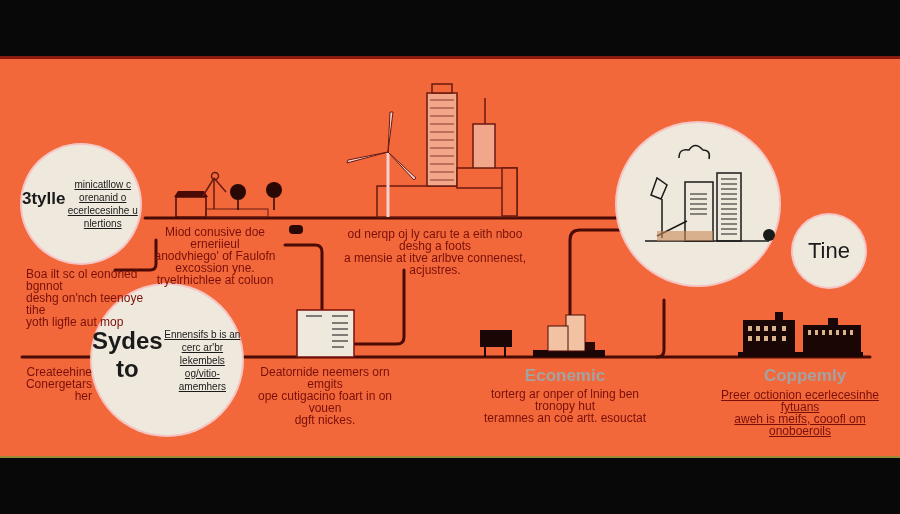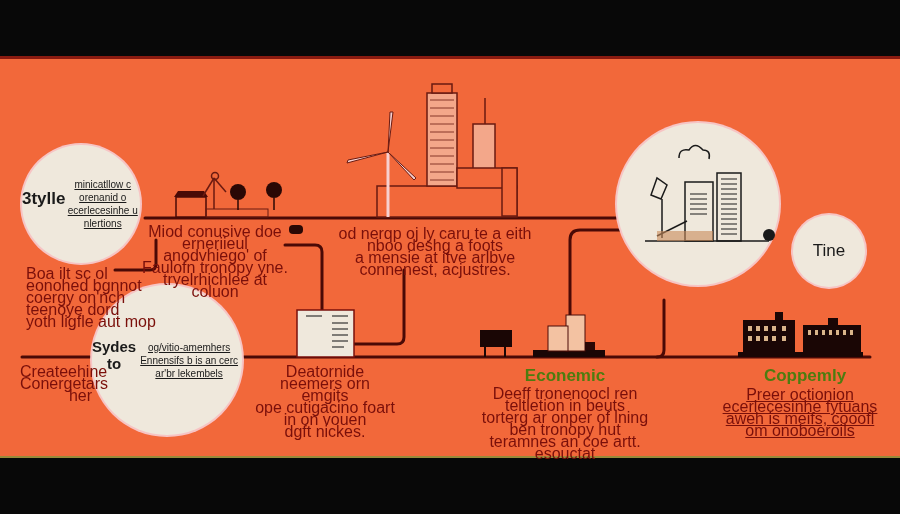--- a/index.html
+++ b/index.html
@@ -3,24 +3,24 @@
 <meta charset="utf-8">
 <style>
   html, body { margin:0; padding:0; }
   body { width:900px; height:514px; background:#080808; position:relative; overflow:hidden; font-family:"Liberation Sans", sans-serif; }
   .band { position:absolute; left:0; top:58px; width:900px; height:399px; background:#f2683a; }
   .band-edge-top { position:absolute; left:0; top:56px; width:900px; height:3px; background:#8a1a10; }
   .band-edge-bot { position:absolute; left:0; top:456px; width:900px; height:2px; background:#9a8a3a; }
   .circle { position:absolute; border-radius:50%; background:#efe8dc; box-shadow:0 0 0 2px #f7c4c4; display:flex; flex-direction:row; align-items:center; justify-content:center; text-align:center; color:#1a1a1a; }
   .circle .title { font-weight:bold; font-size:17px; margin-bottom:10px; }
   .circle .body { font-size:10px; line-height:13px;text-decoration:underline; }
-  .circle.big .title { font-size:15px; }
-  .txt { position:absolute; color:#7a0f0a; font-size:16px; line-height:12px; text-align:center; }
+  .circle.big .title { font-size:24px; }
+  .txt { position:absolute; color:#7a0f0a; font-size:12px; line-height:12px; text-align:center; }
   .txt.left { text-align:left; }
-  .heading { position:absolute; color:#4d7c0f; font-weight:bold; font-size:17px; text-align:center; }
+  .heading { position:absolute; color:#a3a3a3; font-weight:bold; font-size:17px; text-align:center; }
   svg { position:absolute; left:0; top:0; }
 </style>
 </head>
 <body>
 
 <div class="band"></div>
 <div class="band-edge-top"></div>
 <div class="band-edge-bot"></div>
 
 <svg width="900" height="514">
@@ -142,22 +142,22 @@
   <div class="title">3tylle</div>
   <div class="body">
     <div>minicatllow c orenanid o</div>
     <div>ecerlecesinhe u nlertions</div>
   </div>
 </div>
 
 <div class="circle big" style="left:92px;top:285px;width:150px;height:150px;">
   <div class="title">Sydes to</div>
   <div class="body">
+    <div>Ennensifs b is an cerc ar'br lekembels</div>
     <div>og/​vitio-amemhers</div>
-    <div>Ennensifs b is an cerc ar'br lekembels</div>
   </div>
 </div>
 
 <div class="circle" style="left:617px;top:123px;width:162px;height:162px;justify-content:flex-end;">
   <svg width="162" height="162" style="position:absolute;left:0;top:0;">
     <g stroke="#1a1a1a" stroke-width="1.5" fill="none">
       <path d="M62 35 Q62 25 72 27 Q78 18 86 27 Q94 27 92 36"></path>
       <line x1="28" y1="118" x2="152" y2="118"></line>
       <rect x="68" y="59" width="28" height="59"></rect>
       <rect x="100" y="50" width="24" height="68"></rect>
@@ -183,50 +183,49 @@
         <line x1="104" y1="101" x2="120" y2="101"></line>
         <line x1="104" y1="106" x2="120" y2="106"></line>
         <line x1="104" y1="111" x2="120" y2="111"></line>
     </g>
     <rect x="40" y="108" width="56" height="10" fill="#c88a5a" opacity="0.6"></rect>
     <circle cx="152" cy="112" r="6" fill="#1a1a1a"></circle>
   </svg>
 </div>
 
 <div class="circle" style="left:793px;top:215px;width:72px;height:72px;">
-  <div class="title" style="margin:0;font-weight:normal;font-size:17px;">Tine</div>
+  <div class="title" style="margin:0;font-weight:normal;font-size:22px;">Tine</div>
 </div>
 
 <div class="txt left" style="left:26px;top:268px;width:130px;">
   <div>Boa ilt sc ol eonohed bgnnot</div>
-  <div>coergy on'nch teenoye dord</div>
+  <div>deshg on'nch teenoye tihe</div>
   <div>yoth ligfle aut mop</div>
 </div>
 <div class="txt" style="left:20px;top:366px;width:72px;text-align:right;">
   <div>Createehine</div>
   <div>Conergetars her</div>
 </div>
 <div class="txt" style="left:140px;top:226px;width:150px;">
   <div>Miod conusive doe erneriieul</div>
-  <div>anodvhiego' of Faulofn tronopy yne.</div>
+  <div>anodvhiego' of Faulofn excossion yne.</div>
   <div>tryelrhichlee at coluon</div>
 </div>
 <div class="txt" style="left:335px;top:228px;width:200px;">
   <div>od nerqp oj ly caru te a eith nboo deshg a foots</div>
   <div>a mensie at itve arlbve connenest, acjustres.</div>
 </div>
 <div class="txt" style="left:255px;top:366px;width:140px;">
   <div>Deatornide neemers orn emgits</div>
   <div>ope cutigacino foart in on vouen</div>
   <div>dgft nickes.</div>
 </div>
 
 <div class="heading" style="left:500px;top:366px;width:130px;">Econemic</div>
 <div class="txt" style="left:480px;top:388px;width:170px;">
-  <div>Deeff tronenoocl ren teltletion in beuts</div>
   <div>torterg ar onper of lning ben tronopy hut</div>
   <div>teramnes an coe artt. esouctat</div>
 </div>
 
 <div class="heading" style="left:740px;top:366px;width:130px;">Coppemly</div>
 <div class="txt" style="left:715px;top:389px;width:170px;text-decoration:underline;">
   <div>Preer octionion ecerlecesinhe fytuans</div>
   <div>aweh is meifs, cooofl om onoboeroils</div>
 </div>
 

